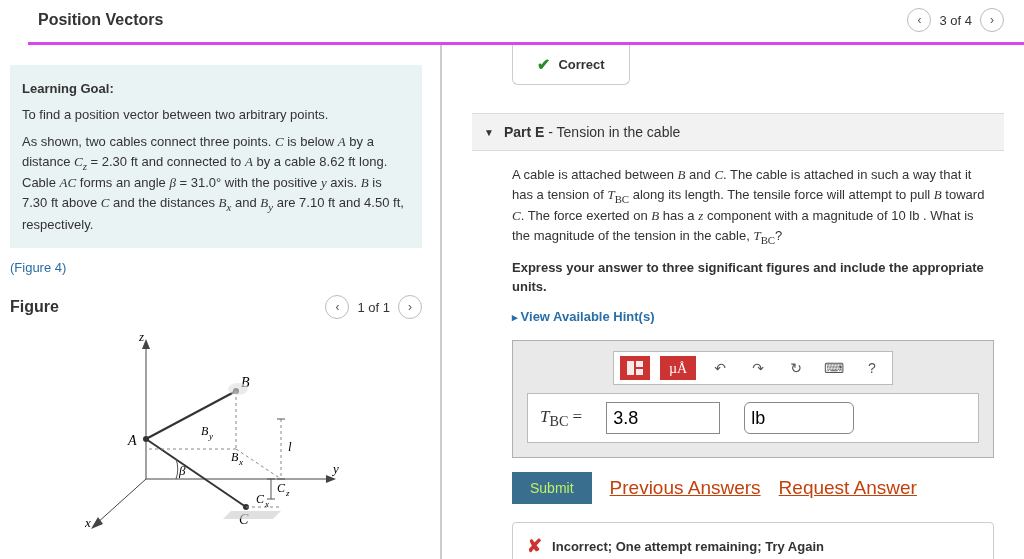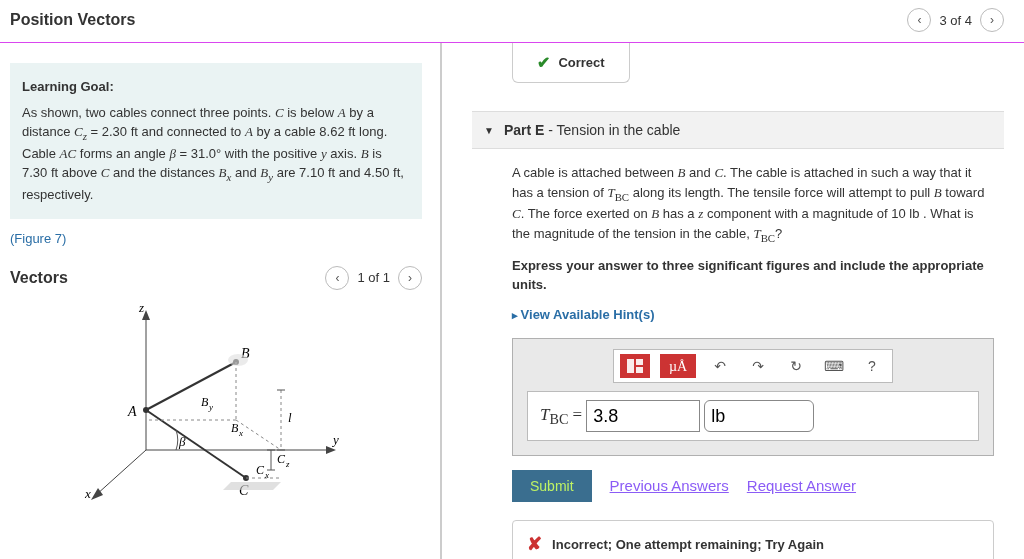--- a/index.html
+++ b/index.html
@@ -8,21 +8,22 @@
   font-size: 13px;
   color: #333;
   background: #fff;
   width: 1024px;
 }
 .header {
   display: flex;
   justify-content: space-between;
   align-items: center;
   padding: 8px 20px 10px 10px;
-  border-bottom: 1px solid #d946ef;
+  border-bottom: 3px solid #d946ef;
+  margin-left: 28px;
 }
 .header h1 {
   font-size: 16px;
   font-weight: bold;
 }
 .pager {
   display: flex;
   align-items: center;
   gap: 8px;
   font-size: 13px;
@@ -126,21 +127,21 @@
   align-items:center; justify-content:center;
   width:28px; height:24px;
   color:#555; font-size:14px;
   cursor:pointer;
 }
 .toolbar .tb.templates { background:#c33; color:#fff; width:30px; }
 .toolbar .tb.mua { background:#c33; color:#fff; width:36px; font-family: 'Times New Roman', serif; }
 .answer-line {
   display:flex;
   align-items:center;
-  gap:4px;
+  gap:24px;
   font-family: 'Times New Roman', serif;
   font-size:17px;
   background:#fff;
   border:1px solid #bbb;
   padding:8px 12px;
 }
 .answer-line input {
   font-family: Arial, sans-serif;
   font-size:18px;
   height:32px;
@@ -156,21 +157,21 @@
   margin-top:14px;
 }
 .submit-btn {
   background:#3a6e8f;
   color:#bef264;
   border:none;
   padding:8px 18px;
   font-size:14px;
   cursor:pointer;
 }
-.link { color:#8b5cf6; text-decoration:underline; cursor:pointer; font-size:15px; }
+.link { color:#c2410c; text-decoration:underline; cursor:pointer; font-size:19px; }
 .feedback {
   border:1px solid #ccc;
   border-radius:4px;
   padding:10px 14px;
   margin-top:18px;
   display:flex;
   align-items:center;
   gap:10px;
   font-weight:bold;
 }
@@ -188,26 +189,27 @@
     <span class="nav-btn">‹</span>
     <span>3 of 4</span>
     <span class="nav-btn">›</span>
   </div>
 </div>
 
 <div class="main">
   <div class="left">
     <div class="goal-box">
       <div class="goal-title">Learning Goal:</div>
+      <div class="goal-text">To find a position vector between two arbitrary points.</div>
       <div>As shown, two cables connect three points. <span class="serif-i">C</span> is below <span class="serif-i">A</span> by a distance <span class="serif-i">C<sub>z</sub></span> = 2.30 ft and connected to <span class="serif-i">A</span> by a cable 8.62 ft long. Cable <span class="serif-i">AC</span> forms an angle <span class="serif-i">β</span> = 31.0° with the positive <span class="serif-i">y</span> axis. <span class="serif-i">B</span> is 7.30 ft above <span class="serif-i">C</span> and the distances <span class="serif-i">B<sub>x</sub></span> and <span class="serif-i">B<sub>y</sub></span> are 7.10 ft and 4.50 ft, respectively.</div>
     </div>
-    <div class="fig-link">(Figure 7)</div>
+    <div class="fig-link">(Figure 4)</div>
 
     <div class="figure-hdr">
-      <h2>Vectors</h2>
+      <h2>Figure</h2>
       <div class="pager">
         <span class="nav-btn">‹</span>
         <span>1 of 1</span>
         <span class="nav-btn">›</span>
       </div>
     </div>
 
     <div class="fig-area">
       <svg width="270" height="200" viewBox="0 0 270 200">
 

